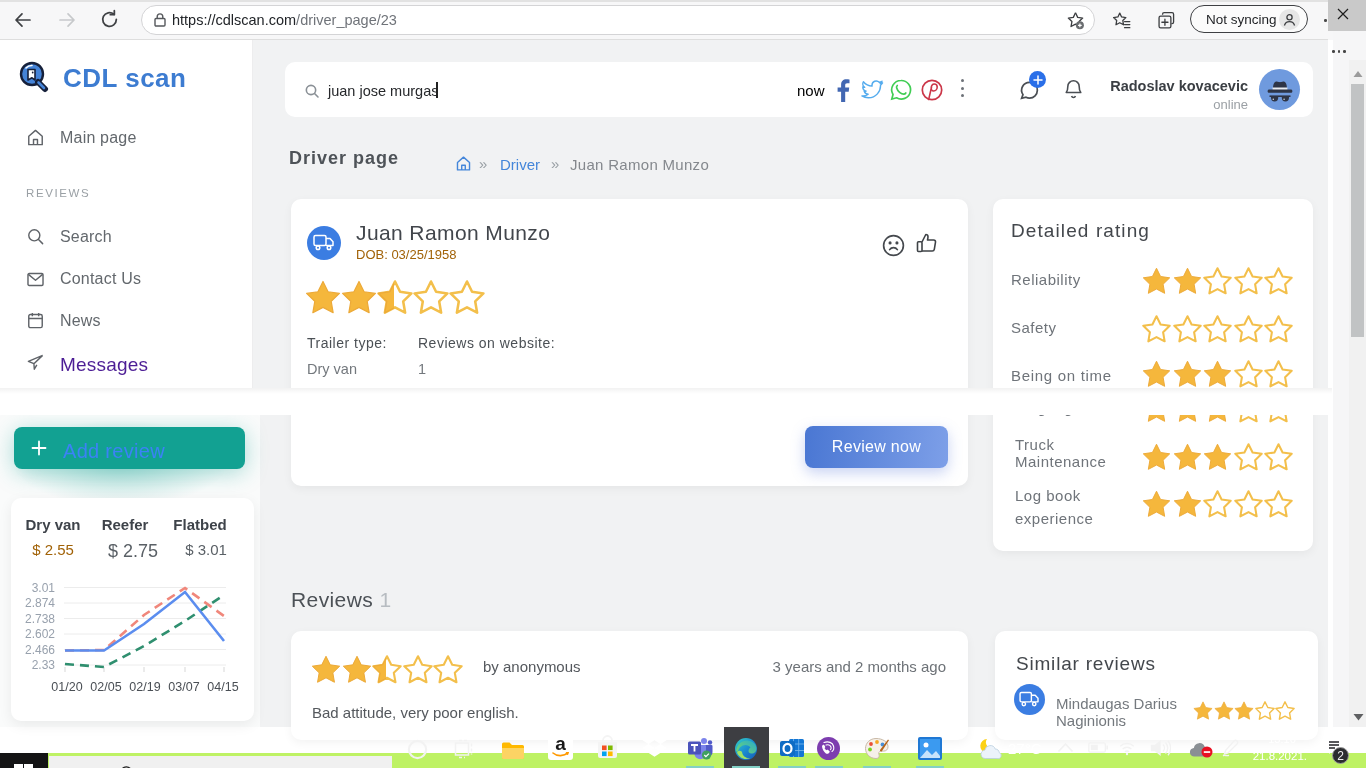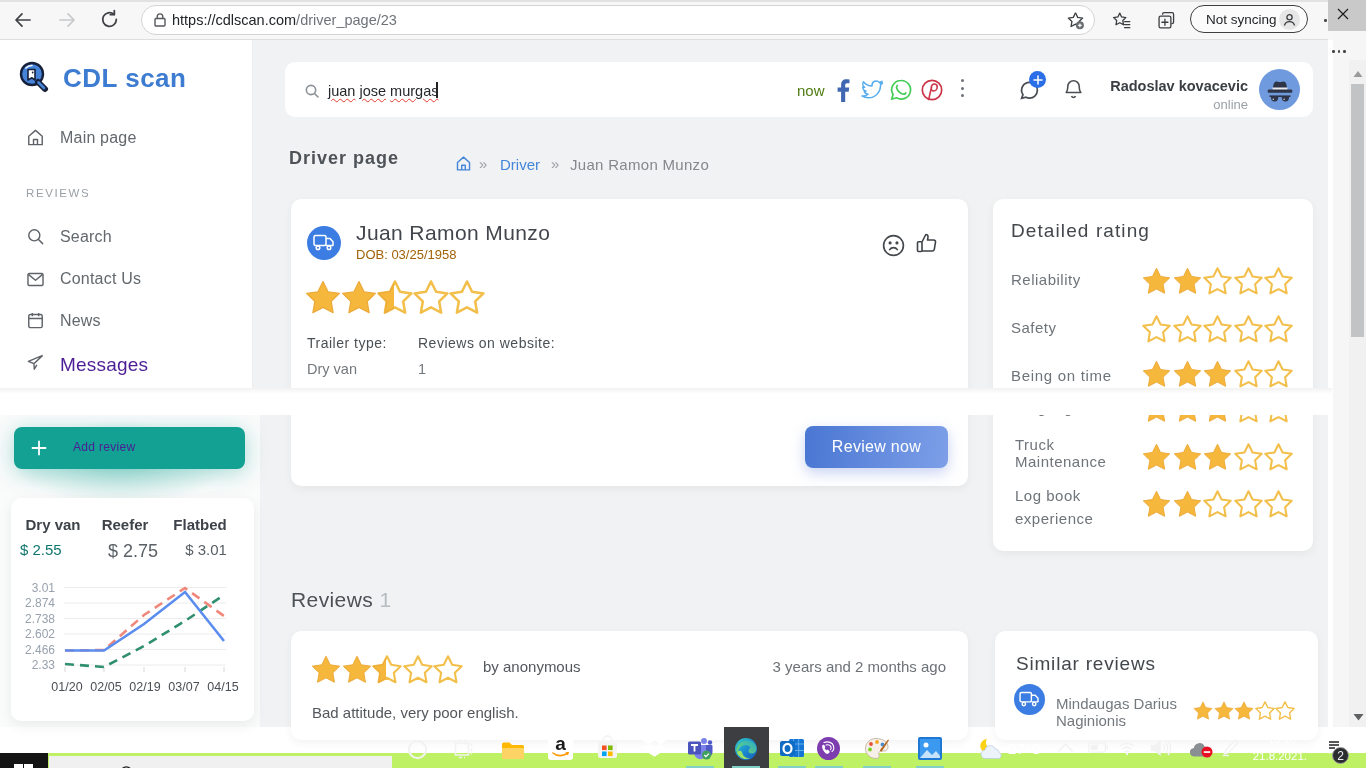--- a/index.html
+++ b/index.html
@@ -3,21 +3,21 @@
 <meta charset="utf-8">
 <style>
 *{margin:0;padding:0;box-sizing:border-box}
 html,body{width:1366px;height:768px;overflow:hidden}
 body{font-family:"Liberation Sans",sans-serif;position:relative;background:#fff}
 .abs{position:absolute}
 .star{display:inline-block;vertical-align:top}
 .half{position:relative}
 .half .fill{position:absolute;left:0;top:0;overflow:hidden}
 svg{display:block}
-.wv{text-decoration:underline;text-decoration-style:wavy;text-decoration-color:#e23c30;text-decoration-thickness:1px;text-underline-offset:2px}
+.wv{text-decoration-style:wavy;text-decoration-color:#e23c30;text-decoration-thickness:1px;text-underline-offset:2px}
 </style>
 </head>
 <body>
 <svg width="0" height="0" style="position:absolute">
 <defs>
 <symbol id="star" viewBox="0 0 24 24">
 <path d="M12 1 L15.38 7.85 L22.94 8.95 L17.47 14.28 L18.76 21.8 L12 18.25 L5.24 21.8 L6.53 14.28 L1.06 8.95 L8.62 7.85 Z"></path>
 </symbol>
 </defs>
 </svg>
@@ -137,27 +137,27 @@
       <path d="M21 3 L3 10.5 L10 13.5 L21 3 M10 13.5 L10.5 20.5 L13.7 15.1"></path>
     </svg>
   <div class="abs" style="left:60px;top:354px;font-size:19px;color:#4c1d95;letter-spacing:.2px">Messages</div>
 </div>
 
 <div class="abs" style="left:-10px;top:405px;width:280px;height:110px;background:radial-gradient(ellipse 150px 60px at 130px 58px, rgba(18,161,146,.33), rgba(18,161,146,0) 72%)"></div>
 <div class="abs" style="left:14px;top:427px;width:231px;height:42px;background:#12a192;border-radius:8px;box-shadow:0 4px 22px rgba(18,161,146,.35)"></div>
 <svg class="abs" style="left:31px;top:440px" width="16" height="16" viewBox="0 0 16 16" stroke="#fff" stroke-width="1.8" stroke-linecap="round">
     <path d="M8 1.5 V14.5 M1.5 8 H14.5"></path>
   </svg>
-<div class="abs" style="left:73px;top:440px;font-size:12px;color:#4c1d95;letter-spacing:.3px">Add review</div>
+<div class="abs" style="left:63px;top:440px;font-size:20px;color:#3b82f6;letter-spacing:.3px">Add review</div>
 
 <div class="abs" style="left:11px;top:498px;width:243px;height:223px;background:#fff;border-radius:10px;box-shadow:0 4px 14px rgba(0,0,0,.07)"></div>
 <div class="abs" style="left:20px;top:516px;width:66px;text-align:center;font-size:15px;font-weight:bold;color:#3e434a">Dry van</div>
 <div class="abs" style="left:92px;top:516px;width:66px;text-align:center;font-size:15px;font-weight:bold;color:#3e434a">Reefer</div>
 <div class="abs" style="left:164px;top:516px;width:72px;text-align:center;font-size:15px;font-weight:bold;color:#3e434a">Flatbed</div>
-<div class="abs" style="left:20px;top:541px;width:66px;text-align:left;font-size:15px;color:#0f766e">$ 2.55</div>
+<div class="abs" style="left:20px;top:541px;width:66px;text-align:center;font-size:15px;color:#a16207">$ 2.55</div>
 <div class="abs" style="left:92px;top:541px;width:66px;text-align:right;font-size:18px;color:#5a6066">$ 2.75</div>
 <div class="abs" style="left:170px;top:541px;width:72px;text-align:center;font-size:15px;color:#5a6066">$ 3.01</div>
 <svg class="abs" style="left:11px;top:575px" width="243" height="125" viewBox="0 0 243 125">
   <g font-size="12" fill="#98a1ad" text-anchor="end">
     <text x="44" y="16.5">3.01</text>
       <text x="44" y="32">2.874</text>
       <text x="44" y="47.5">2.738</text>
       <text x="44" y="63">2.602</text>
       <text x="44" y="78.5">2.466</text>
       <text x="44" y="94">2.33</text>
@@ -180,21 +180,21 @@
   </g>
 </svg>
 
 <div class="abs" style="left:285px;top:62px;width:1028px;height:55px;background:#fff;border-radius:10px"></div>
 <svg class="abs" style="left:304px;top:83px" width="16" height="16" viewBox="0 0 24 24" fill="none" stroke="#8a9096" stroke-width="2.4" stroke-linecap="round">
     <circle cx="10.5" cy="10.5" r="7"></circle>
     <path d="M15.8 15.8 L21 21"></path>
   </svg>
 <div class="abs" style="left:328px;top:83px;font-size:14.5px;color:#26282b;"><span class="wv">juan</span> <span class="wv">jose</span> <span class="wv">murgas</span></div>
 <div class="abs" style="left:436px;top:82px;width:1.5px;height:16px;background:#222"></div>
-<div class="abs" style="left:797px;top:82px;font-size:15px;color:#4d7c0f">now</div>
+<div class="abs" style="left:797px;top:82px;font-size:15px;color:#000000">now</div>
 
 <svg class="abs" style="left:835px;top:79px" width="16" height="23" viewBox="0 0 16 23">
     <path d="M10.2 23 V12.7 h3.5 l.5-4.1 h-4 V6.2 c0-1.2.35-2 2.1-2 h2.2 V.5 C14 .4 12.7.3 11.3.3 8.2.3 6.1 2.2 6.1 5.7 v2.9 H2.6 v4.1 h3.5 V23 z" fill="#4267b2"></path>
   </svg>
 
 <svg class="abs" style="left:860px;top:78px" width="24" height="23" viewBox="0 0 24 24" fill="none" stroke="#55acee" stroke-width="1.5" stroke-linejoin="round">
     <path d="M23 5.1c-.8.4-1.6.6-2.5.7a4.4 4.4 0 0 0 1.9-2.4c-.8.5-1.8.9-2.8 1.1a4.4 4.4 0 0 0-7.6 3 4 4 0 0 0 .1 1A12.5 12.5 0 0 1 3 3.9a4.4 4.4 0 0 0 1.4 5.9c-.7 0-1.4-.2-2-.5v.1c0 2.1 1.5 3.9 3.5 4.3a4.5 4.5 0 0 1-2 .1 4.4 4.4 0 0 0 4.1 3.1A8.9 8.9 0 0 1 1.5 18.7a12.5 12.5 0 0 0 6.8 2c8.1 0 12.6-6.8 12.6-12.6v-.6A9 9 0 0 0 23 5.1z"></path>
   </svg>
 
 <svg class="abs" style="left:889px;top:78px" width="24" height="24" viewBox="0 0 24 24" fill="none" stroke="#41cd54" stroke-width="1.7">

